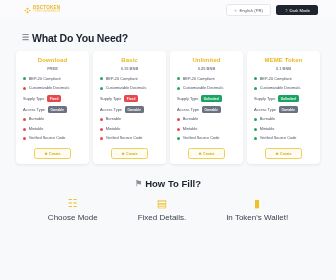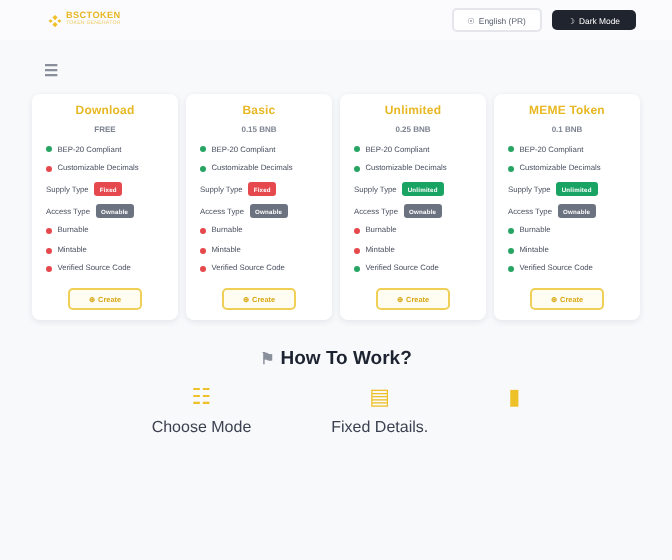--- a/index.html
+++ b/index.html
@@ -154,20 +154,21 @@
       </div>
       <div class="dark-btn">
         <span class="moon">☽</span>
         <span>Dark Mode</span>
       </div>
     </div>
   </div>
 
   <div class="section-title">
     <span class="title-ico">☰</span>
+    <span>What Do You Need?</span>
   </div>
 
   <div class="cards" id="cards-row">
       <div class="card">
         <div class="card-title">Download</div>
         <div class="card-price">FREE</div>
         <div class="feat-list">
           <div class="feat">
             <span class="dot ok"></span>
             <span class="feat-text">BEP-20 Compliant</span>
@@ -317,29 +318,30 @@
         <div class="btn-spacer"></div>
         <div class="card-btn">
           <span>⊕</span>
           <span>Create</span>
         </div>
       </div>
     </div>
 
   <div class="how-title">
     <span class="title-ico">⚑</span>
-    <span>How To Work?</span>
+    <span>How To Fill?</span>
   </div>
 
   <div class="steps" id="steps-row">
       <div class="step">
         <div class="step-ico">☷</div>
         <div class="step-label">Choose Mode</div>
       </div>
       <div class="step">
         <div class="step-ico">▤</div>
         <div class="step-label">Fixed Details.</div>
       </div>
       <div class="step">
         <div class="step-ico">▮</div>
+        <div class="step-label">In Token's Wallet!</div>
       </div>
     </div>
 </div>
 
 </body></html>

